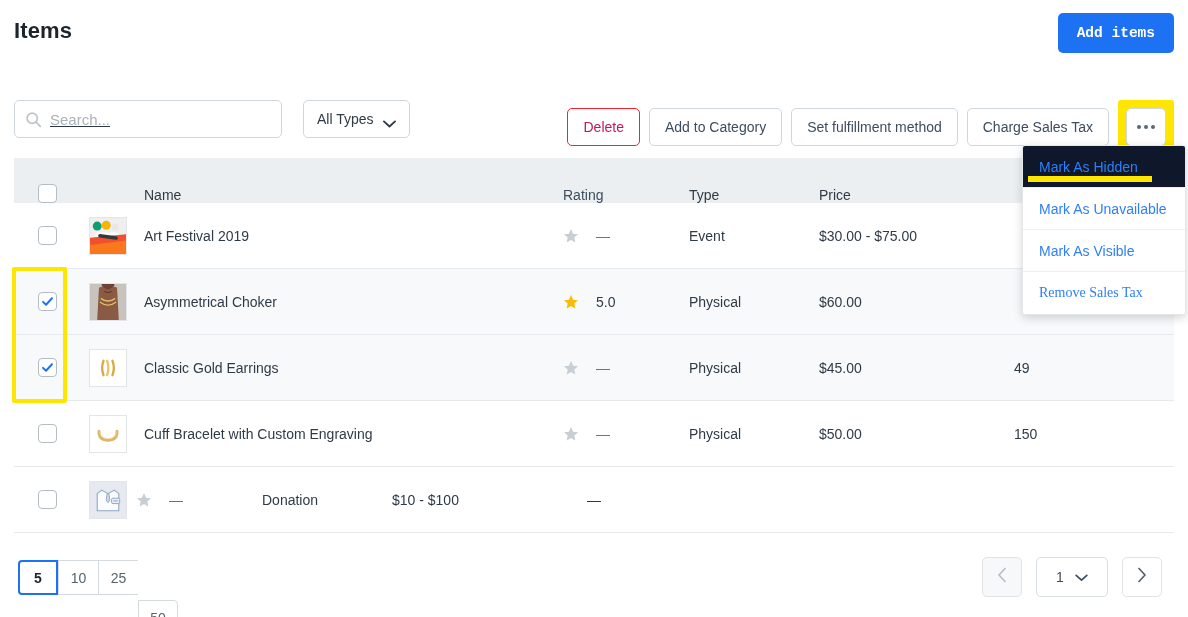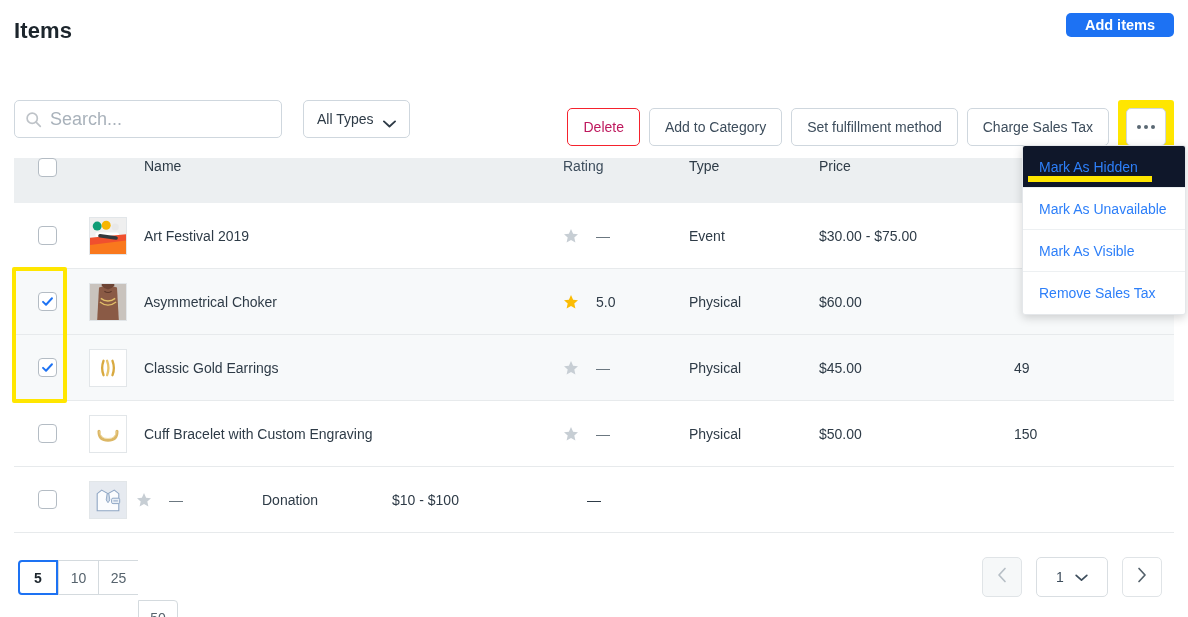--- a/index.html
+++ b/index.html
@@ -24,33 +24,33 @@
     position: absolute;
     left: 14px; top: 18px;
     font-size: 22px;
     font-weight: bold;
     color: #1c252c;
     letter-spacing: .1px;
   }
   .add-items-button {
     position: absolute;
     right: 14px; top: 13px;
-    height: 24px;
+    height: 40px;
     padding: 0 19px;
     background: #1d72f3;
     color: #ffffff;
     font-size: 14.5px;
     font-weight: bold;
     border: none;
     border-radius: 5px;
     cursor: pointer;
     display: flex;
     align-items: center;
     justify-content: center;
-    font-family: Liberation Sans, sans-serif;
+    font-family: Liberation Mono, monospace;
   }
 
   
   .toolbar {
     position: absolute;
     left: 0; top: 96px;
     width: 1188px; height: 48px;
   }
   .search-box {
     position: absolute;
@@ -60,26 +60,27 @@
     border-radius: 5px;
     background: #fff;
     display: flex;
     align-items: center;
     padding: 0 10px;
   }
   .search-icon { flex: 0 0 auto; width: 17px; height: 17px; margin-right: 8px; opacity: .55; }
   .search-input {
     border: none;
     outline: none;
-    font-size: 18px;
+    font-size: 15px;
     font-family: inherit;
     color: #2e3b47;
     background: transparent;
     width: 210px;
     padding: 0;
+    text-decoration: underline;
   }
   .search-input::placeholder { color: #a9b2bb; }
 
   .types-select {
     position: absolute;
     left: 291px; top: 4px;
     height: 38px;
     padding: 0 13px;
     border: 1px solid #cfd7de;
     border-radius: 5px;
@@ -136,21 +137,21 @@
   .dots i { width: 4px; height: 4px; border-radius: 50%; background: #5a6873; display: block; }
 
   
   .table {
     position: absolute;
     left: 14px; top: 158px;
     width: 1160px;
   }
   .thead {
     display: flex;
-    align-items: flex-start;
+    align-items: flex-end;
     height: 45px;
     background: #eceff1;
     font-size: 14px;
     color: #3d4d5c;
   }
   .row {
     display: flex;
     align-items: center;
     height: 66px;
     border-bottom: 1px solid #e7eaec;
@@ -219,21 +220,21 @@
     height: 42px;
     display: flex;
     align-items: center;
     padding: 0 16px;
     font-size: 14px;
     color: #2d7ff9;
     cursor: pointer;
     border-bottom: 1px solid #edf0f2;
     position: relative;
   }
-  .menu-item:last-child { border-bottom: none; }
+  .menu-item:last-child { border-bottom: none; font-family: Liberation Serif, serif; }
   .menu-item.active { background: #0f172a; }
   .menu-underline {
     position: absolute;
     left: 1028px; top: 176px;
     width: 124px; height: 6px;
     background: #ffe600;
     z-index: 21;
     pointer-events: none;
   }
 

